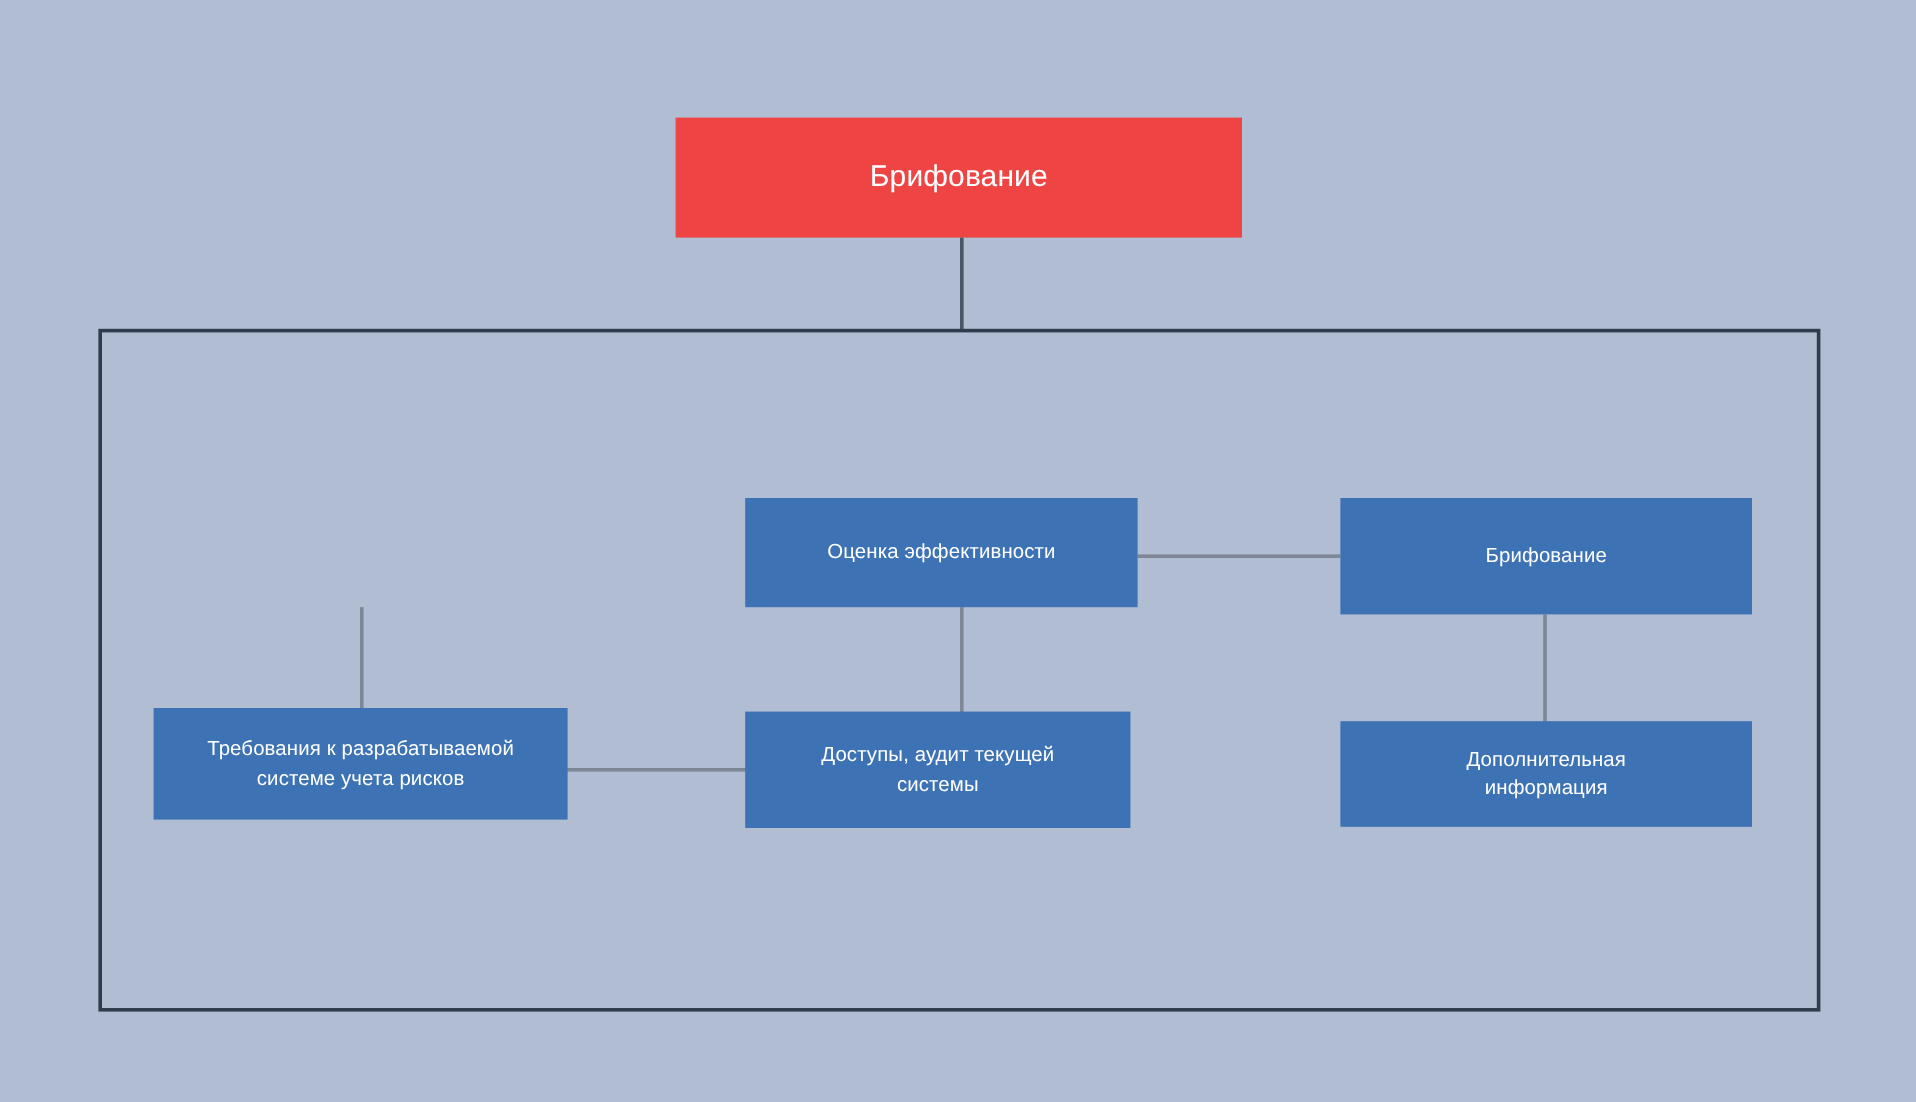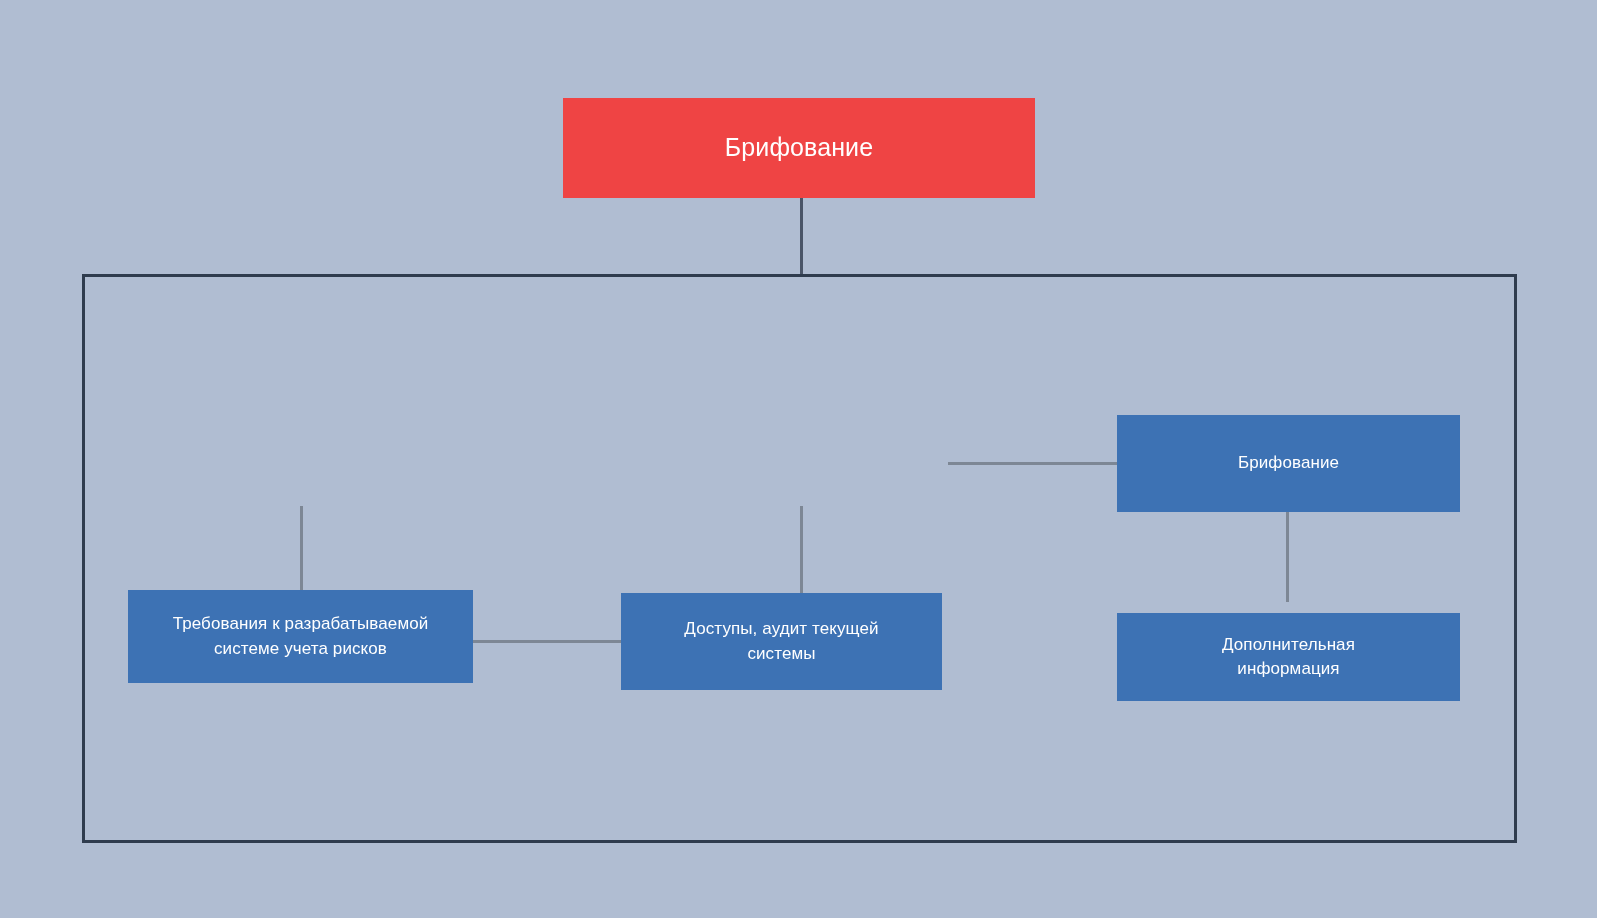--- a/index.html
+++ b/index.html
@@ -91,33 +91,36 @@
 
   <div class="connector horizontal" style="left:466px; top:640px; width:157px;"></div>
 
   <div class="connector vertical" style="left:300px; top:506px; height:84px;"></div>
 
   <div class="connector vertical" style="left:800px; top:506px; height:88px;"></div>
 
   <div class="connector vertical" style="left:1286px; top:512px; height:90px;"></div>
 
 
+  <div class="node node-box" style="left:621px; top:415px; width:327px; height:91px;">
+    <span class="node-label">Оценка эффективности</span>
+  </div>
 
   <div class="node node-box" style="left:1117px; top:415px; width:343px; height:97px;">
     <span class="node-label">Брифование</span>
   </div>
 
   <div class="node node-box overflow" style="left:128px; top:590px; width:345px; height:93px;">
     <span class="node-label">Требования к разрабатываемой
 системе учета рисков</span>
   </div>
 
   <div class="node node-box" style="left:621px; top:593px; width:321px; height:97px;">
     <span class="node-label">Доступы, аудит текущей
 системы</span>
   </div>
 
-  <div class="node node-box" style="left:1117px; top:601px; width:343px; height:88px;margin-top:12px;">
+  <div class="node node-box" style="left:1117px; top:601px; width:343px; height:88px;">
     <span class="node-label">Дополнительная
 информация</span>
   </div>
 
 </div>
 
 </body></html>

